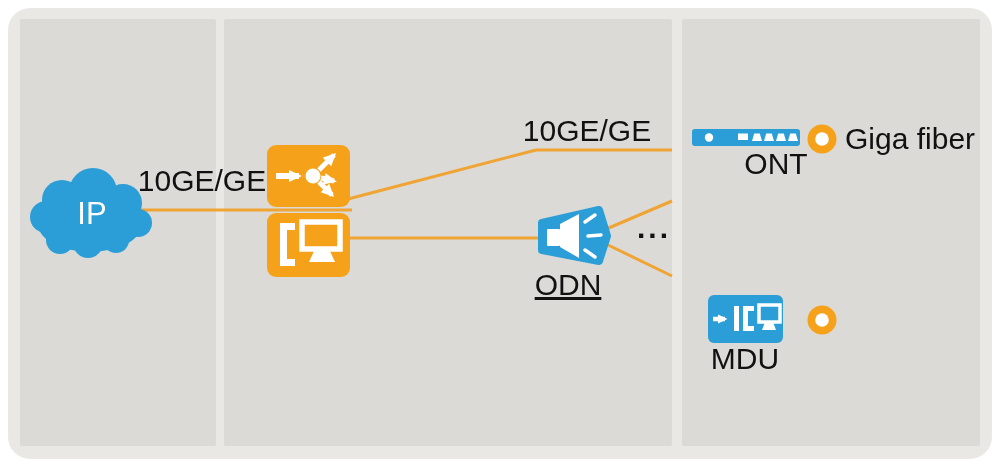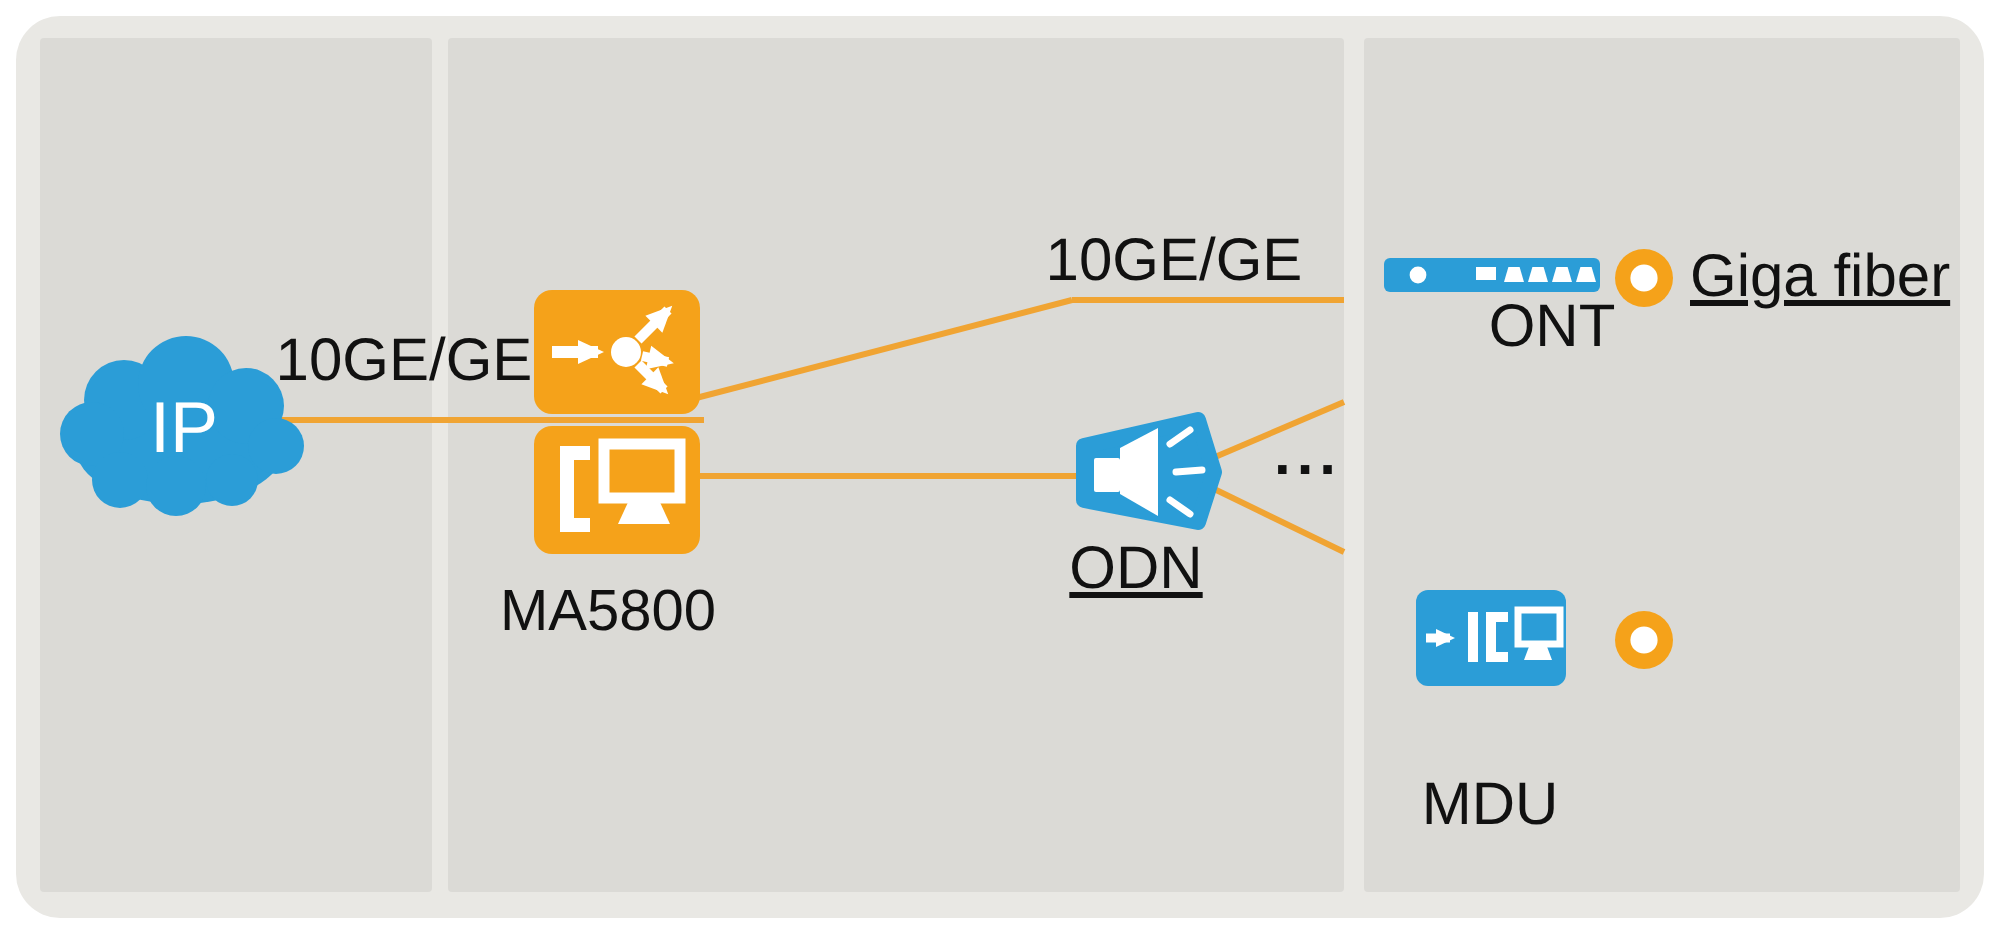--- a/index.html
+++ b/index.html
@@ -24,21 +24,21 @@
   .edge{stroke:var(--line-orange);stroke-width:3;fill:none;}
   .odn-body{fill:var(--blue);stroke:var(--blue);stroke-width:8;stroke-linejoin:round;}
   .ray{stroke:#fff;stroke-width:3.5;stroke-linecap:round;fill:none;}
   .mono-stroke{stroke:#fff;fill:none;}
   .lbl{
     position:absolute;font-size:30px;line-height:25px;color:var(--text);
     white-space:nowrap;
   }
   .lbl.center{transform:translateX(-50%);}
   .lbl-ma5800{font-size:29px;line-height:29px;}
-  .lbl-ip{font-size:36px;line-height:31px;color:#fff;}
+  .lbl-ip{font-size:31px;line-height:31px;color:#fff;}
   .lbl-dots{font-size:30px;line-height:30px;letter-spacing:3px;font-weight:bold;}
 </style>
 </head>
 <body>
 
 <div class="stage">
   <div class="card"></div>
   <div class="panel panel-1"></div>
   <div class="panel panel-2"></div>
   <div class="panel panel-3"></div>
@@ -128,20 +128,19 @@
     </g>
 
     <g>
       <circle class="f-orange" cx="822" cy="320" r="14.5"></circle>
       <circle class="f-white" cx="822" cy="320" r="6.8"></circle>
     </g>
   </svg>
 
   <div class="lbl center" style="left:202px;top:168px;">10GE/GE</div>
   <div class="lbl center" style="left:587px;top:118px;">10GE/GE</div>
-  <div class="lbl lbl-ma5800" style="left:250px;top:292px;">MA5800</div>
   <div class="lbl center" style="left:568px;top:272px;text-decoration:underline;">ODN</div>
   <div class="lbl center" style="left:743px;top:151px;margin-left:33px;">ONT</div>
-  <div class="lbl center" style="left:745px;top:346px;margin-top:44px;">MDU</div>
-  <div class="lbl" style="left:845px;top:126px;text-decoration:underline;">Giga fiber</div>
+  <div class="lbl center" style="left:745px;top:346px;">MDU</div>
+  <div class="lbl" style="left:845px;top:126px;">Giga fiber</div>
   <div class="lbl lbl-ip center" style="left:92px;top:198px;">IP</div>
   <div class="lbl lbl-dots center" style="left:654px;top:213px;">...</div>
 </div>
 
 </body></html>

